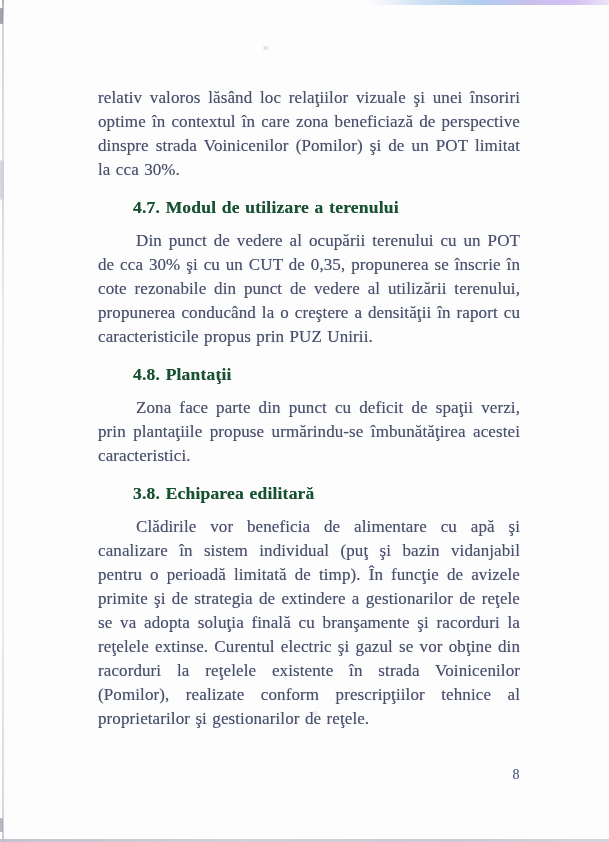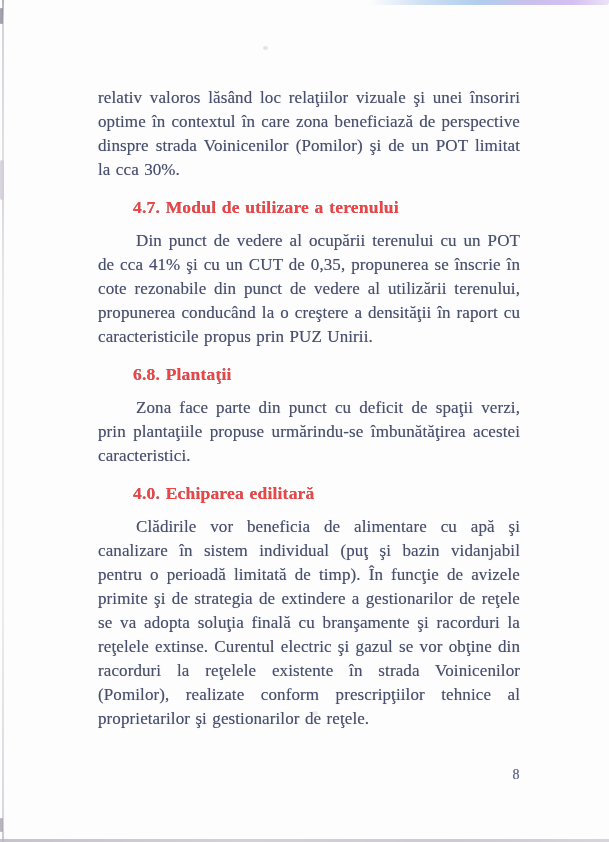--- a/index.html
+++ b/index.html
@@ -105,21 +105,21 @@
     text-align: justify;
     text-indent: 38px;
   }
   .content p.no-indent {
     text-indent: 0;
   }
   .section-heading {
     margin: 13px 0 10px 38px;
     font-size: 17.5px;
     font-weight: bold;
-    color: #ef4444;
+    color: #14532d;
     letter-spacing: 0.2px;
     text-shadow: 0 0 0.6px rgba(40, 48, 75, 0.6);
   }
   .page-number {
     position: absolute;
     left: 506px;
     top: 767px;
     width: 20px;
     text-align: center;
     font-size: 14px;
@@ -140,30 +140,30 @@
   <div class="scan-bottom-line"></div>
   <div class="scan-dot-1"></div>
   <div class="scan-dot-2"></div>
 
   <div class="content">
 
     <p class="no-indent">relativ valoros lăsând loc relaţiilor vizuale şi unei însoriri optime în contextul în care zona beneficiază de perspective dinspre strada Voinicenilor (Pomilor) şi de un POT limitat la cca 30%.</p>
 
     <div>
       <h2 class="section-heading">4.7. Modul de utilizare a terenului</h2>
-      <p>Din punct de vedere al ocupării terenului cu un POT de cca 41% şi cu un CUT de 0,35, propunerea se înscrie în cote rezonabile din punct de vedere al utilizării terenului, propunerea conducând la o creştere a densităţii în raport cu caracteristicile propus prin PUZ Unirii.</p>
+      <p>Din punct de vedere al ocupării terenului cu un POT de cca 30% şi cu un CUT de 0,35, propunerea se înscrie în cote rezonabile din punct de vedere al utilizării terenului, propunerea conducând la o creştere a densităţii în raport cu caracteristicile propus prin PUZ Unirii.</p>
     </div>
 
     <div>
-      <h2 class="section-heading">6.8. Plantaţii</h2>
+      <h2 class="section-heading">4.8. Plantaţii</h2>
       <p>Zona face parte din punct cu deficit de spaţii verzi, prin plantaţiile propuse urmărindu-se îmbunătăţirea acestei caracteristici.</p>
     </div>
 
     <div>
-      <h2 class="section-heading">4.0. Echiparea edilitară</h2>
+      <h2 class="section-heading">3.8. Echiparea edilitară</h2>
       <p>Clădirile vor beneficia de alimentare cu apă şi canalizare în sistem individual (puţ şi bazin vidanjabil pentru o perioadă limitată de timp). În funcţie de avizele primite şi de strategia de extindere a gestionarilor de reţele se va adopta soluţia finală cu branşamente şi racorduri la reţelele extinse. Curentul electric şi gazul se vor obţine din racorduri la reţelele existente în strada Voinicenilor (Pomilor), realizate conform prescripţiilor tehnice al proprietarilor şi gestionarilor de reţele.</p>
     </div>
 
   </div>
 
   <div class="page-number">8</div>
 
 </div>
 
 </body></html>

